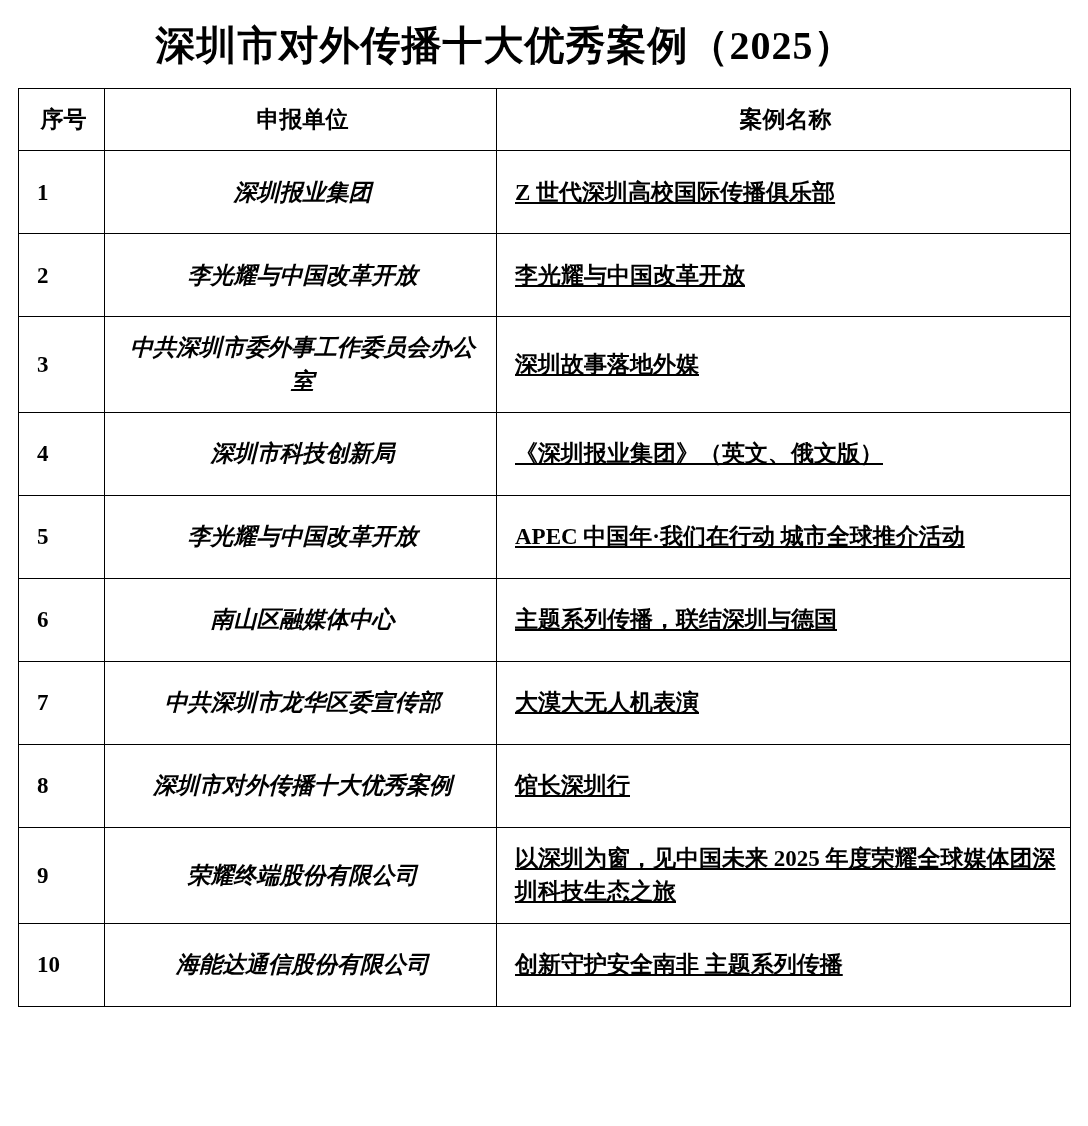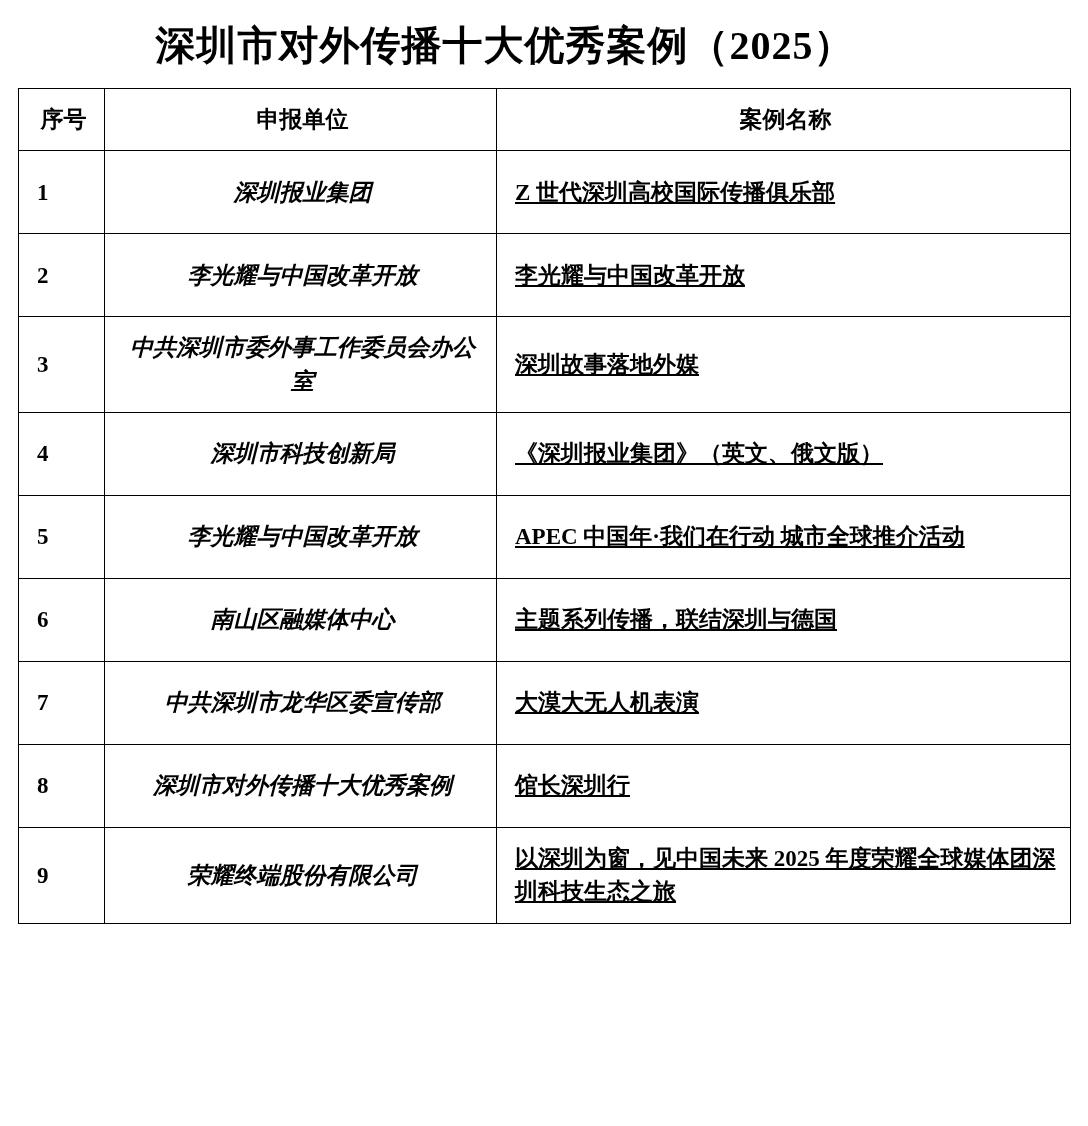--- a/index.html
+++ b/index.html
@@ -122,16 +122,21 @@
       <tr>
         <td class="col-no">8</td>
         <td class="col-unit">深圳市对外传播十大优秀案例</td>
         <td class="col-name">馆长深圳行</td>
       </tr>
       <tr>
         <td class="col-no">9</td>
         <td class="col-unit">荣耀终端股份有限公司</td>
         <td class="col-name">以深圳为窗，见中国未来 2025 年度荣耀全球媒体团深圳科技生态之旅</td>
       </tr>
+      <tr>
+        <td class="col-no">10</td>
+        <td class="col-unit">海能达通信股份有限公司</td>
+        <td class="col-name">创新守护安全南非 主题系列传播</td>
+      </tr>
     </tbody>
   </table>
 
 </div>
 
 </body></html>

